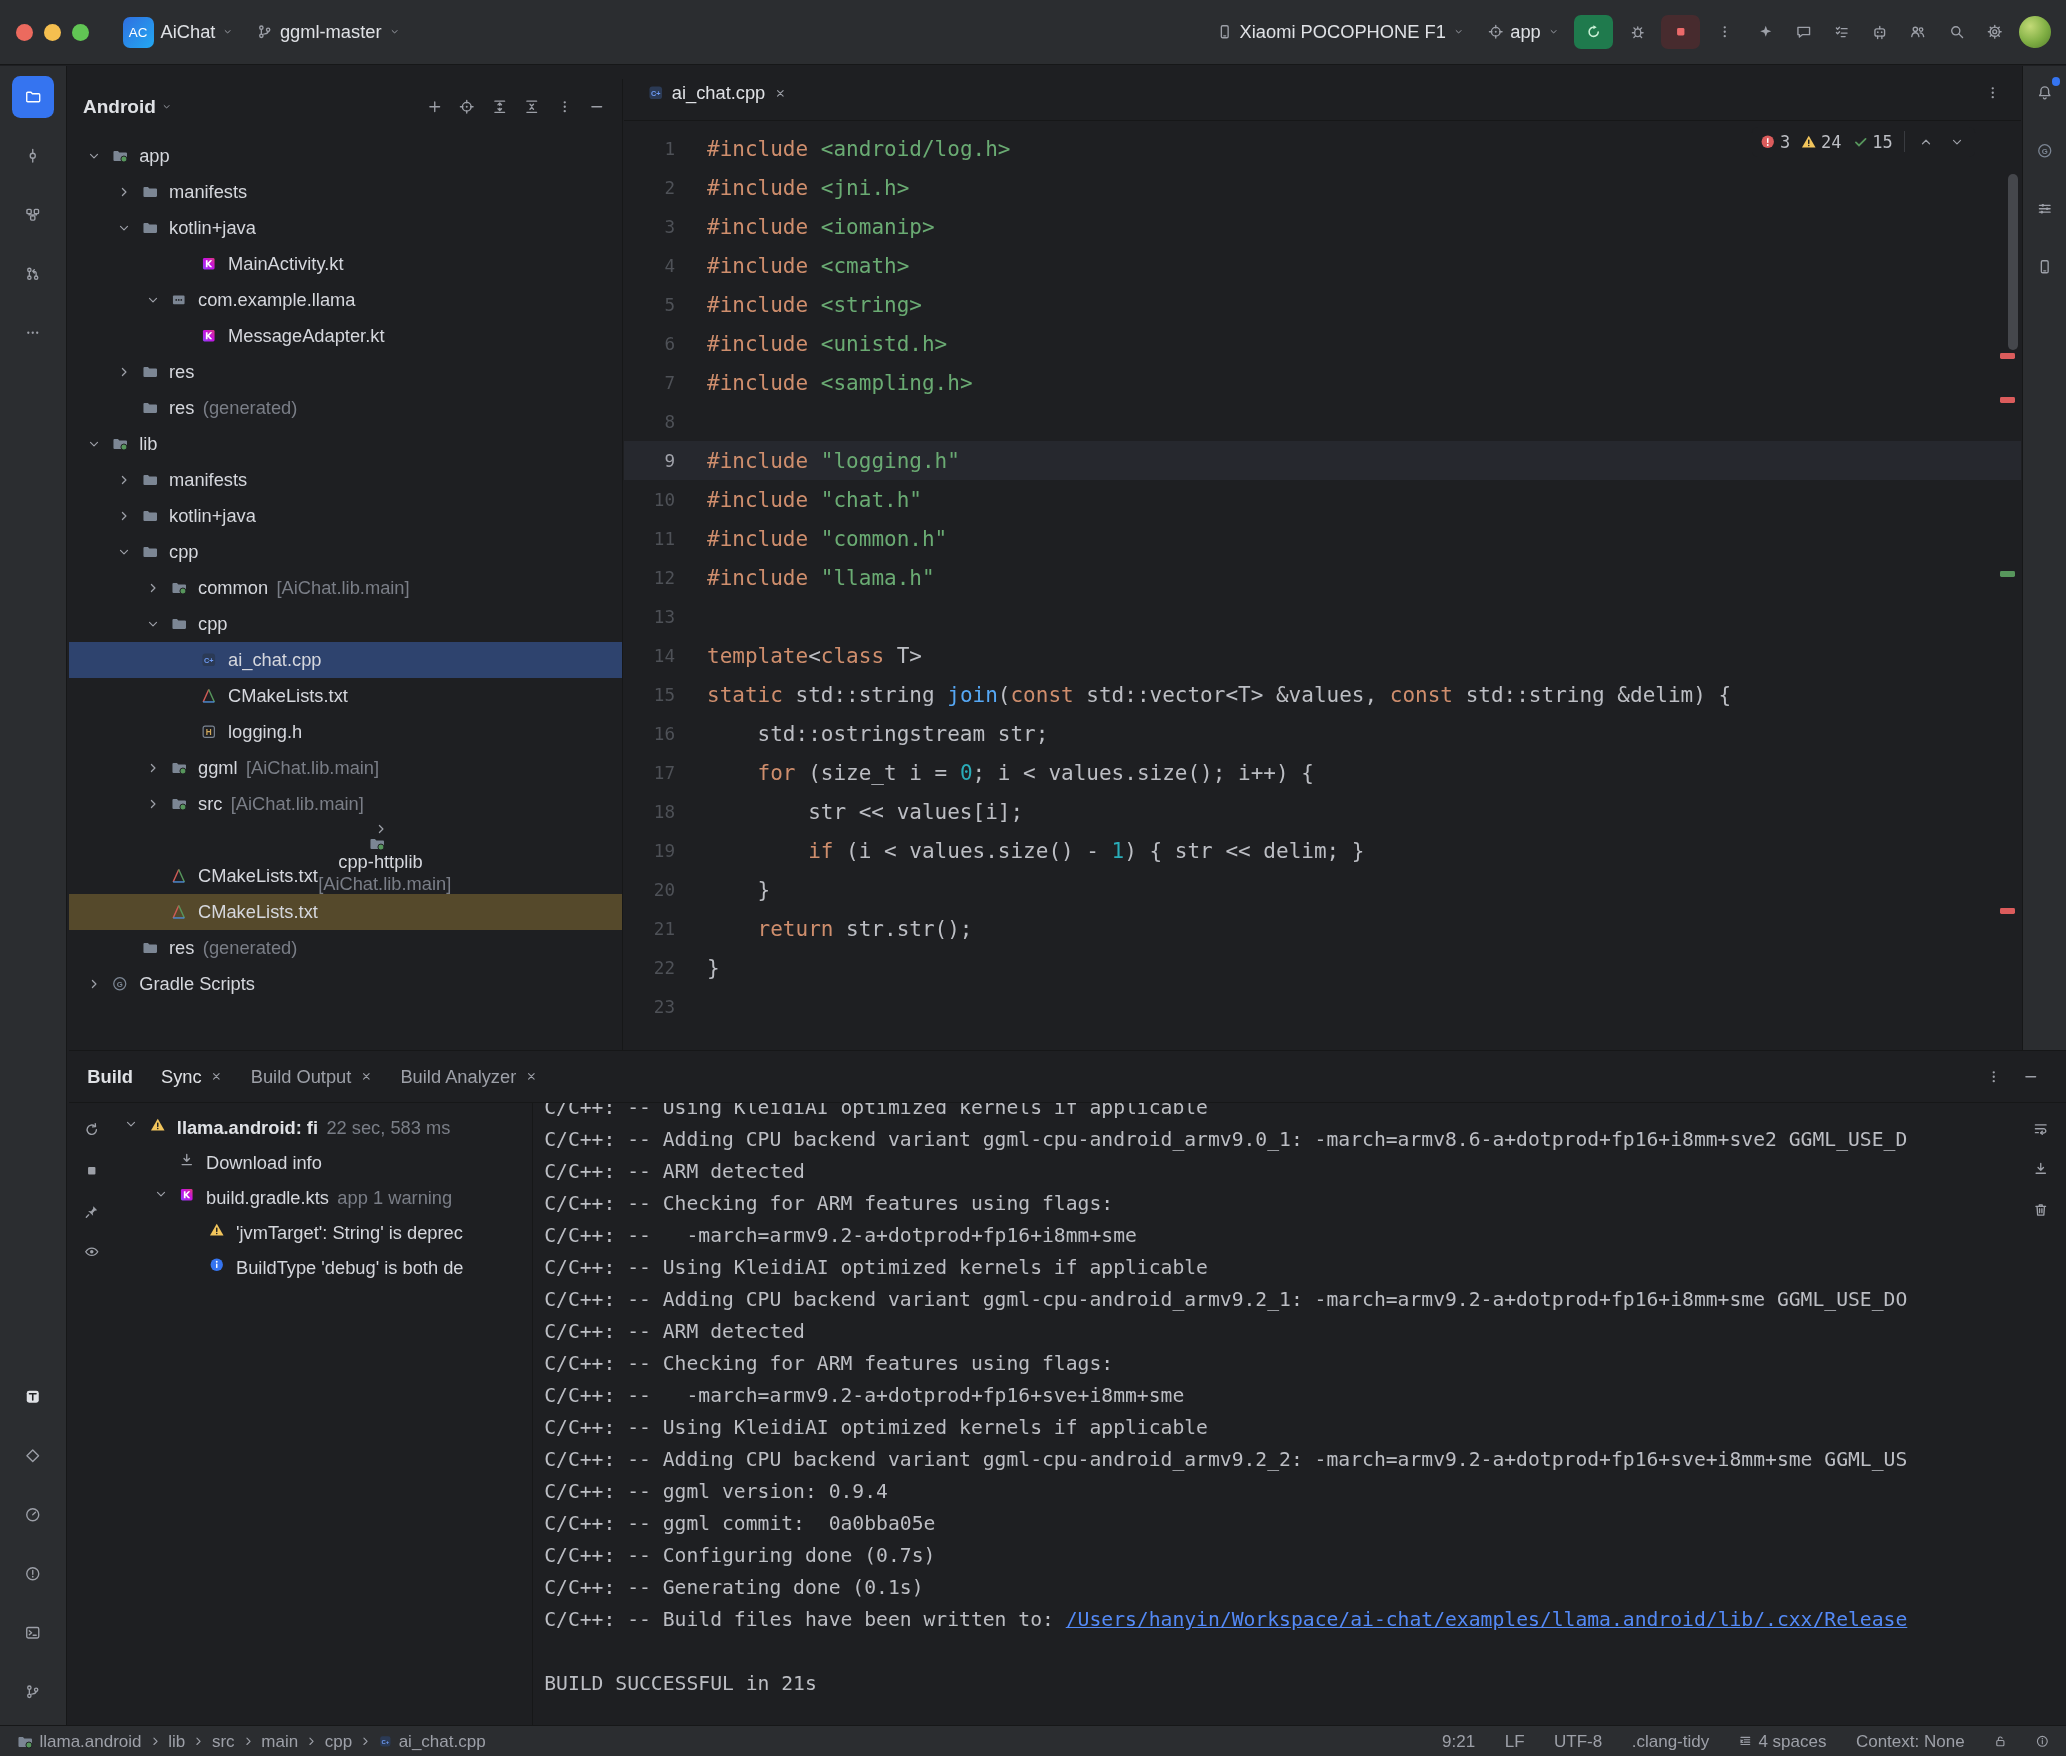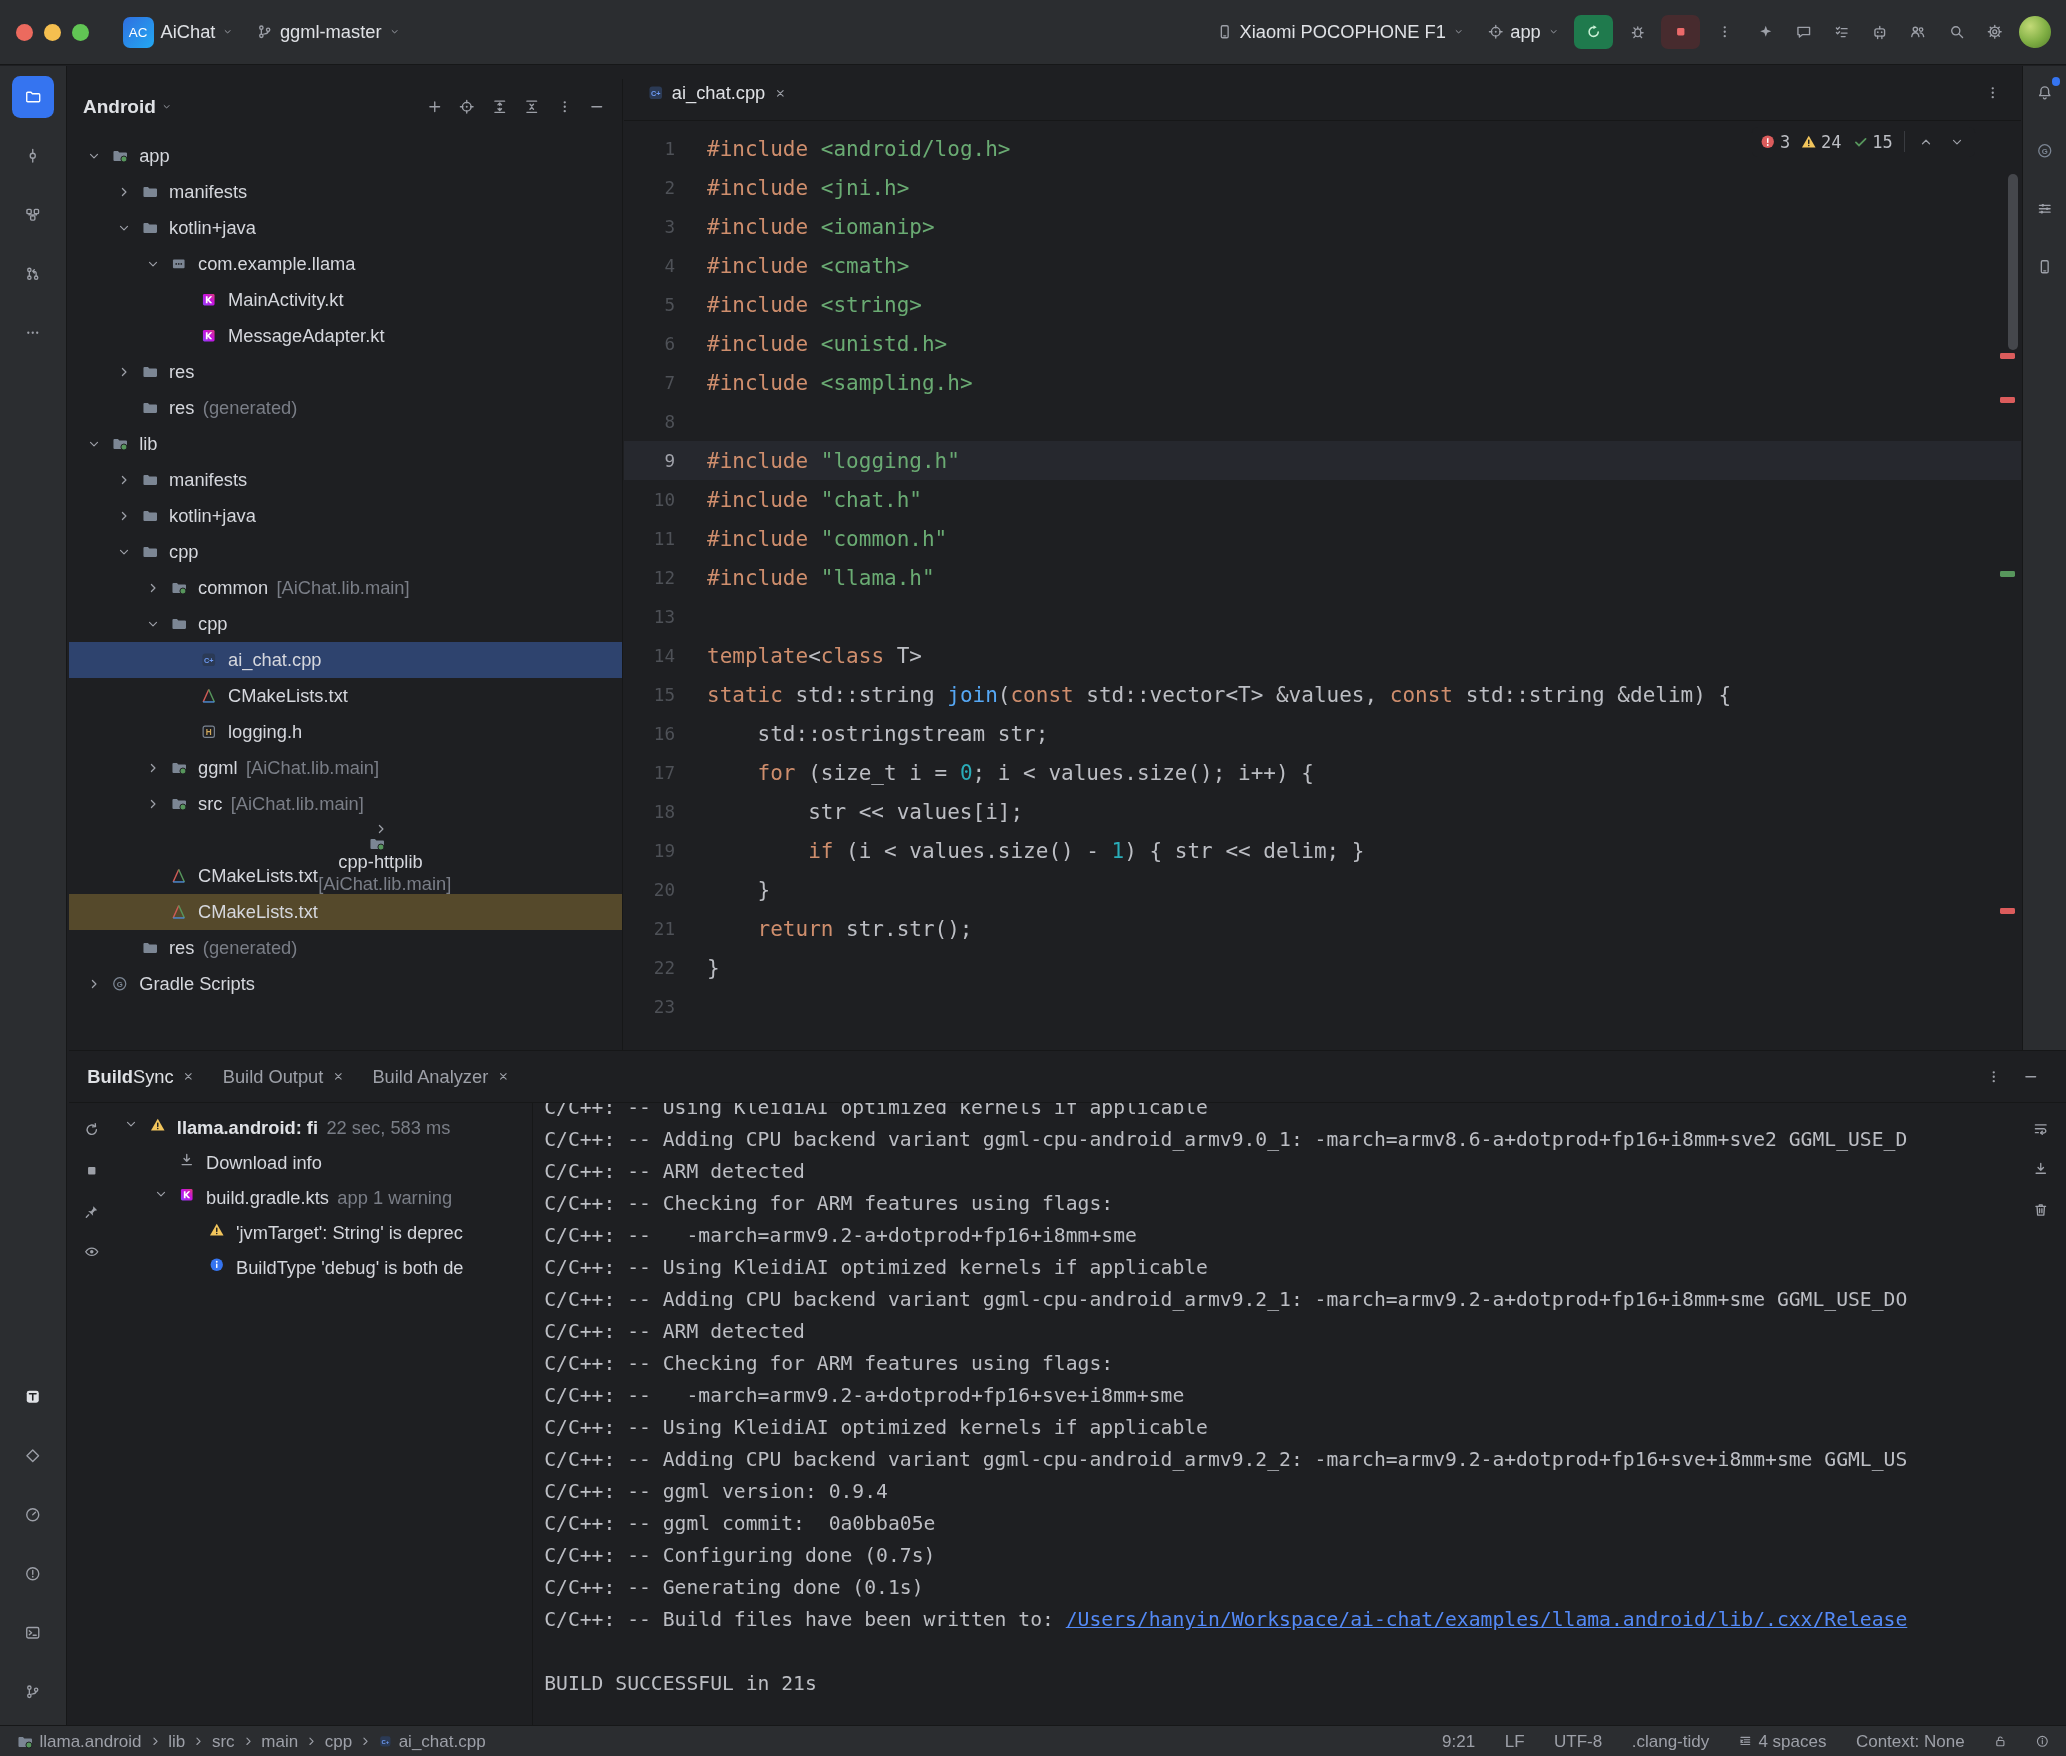--- a/index.html
+++ b/index.html
@@ -74,21 +74,21 @@
   .inspections{position:absolute;top:5.6px;right:46px;display:flex;align-items:center;gap:5.6px;
                font-size:17px;color:#bcbec4;background:#1e1f22;padding:2.8px 5.6px;border-radius:5.6px}
   .insp-item{display:flex;align-items:center;gap:4.2px;padding:0 2.8px}
   .insp-sep{width:1.4px;height:21px;background:#393b40;margin:0 2.8px}
   .vscroll{position:absolute;right:2.8px;top:53px;width:9.8px;height:176px;background:#45474c;border-radius:4.9px}
   .stripe-mark{position:absolute;right:5.6px;width:15.5px;height:5.6px;border-radius:1.4px}
 
   
   .build-panel{position:absolute;left:69px;top:1050px;right:0;bottom:32px;background:#1e1f22;
                border-top:1.4px solid #161718;display:flex;flex-direction:column;overflow:hidden}
-  .build-tabbar{height:52px;flex:none;display:flex;align-items:center;padding:0 18.3px;
+  .build-tabbar{height:52px;flex:none;display:flex;align-items:center;padding:0 18.3px;gap:28px;
                 border-bottom:1.4px solid #161718;font-size:18.3px}
   .bt-title{font-weight:bold;color:#dfe1e5}
   .b-tab{display:flex;align-items:center;gap:8.4px;color:#9da0a8}
   .b-tab.active{color:#dfe1e5}
   .bt-right{margin-left:auto;display:flex;align-items:center;gap:2.8px}
   .build-content{flex:1;display:flex;overflow:hidden}
   .build-left{width:464px;flex:none;border-right:1.4px solid #161718;display:flex;overflow:hidden}
   .mini-col{width:46px;flex:none;display:flex;flex-direction:column;align-items:center;padding-top:11.2px;gap:9.8px}
   .mini-col .icon-btn{width:31px;height:31px}
   .build-tree{flex:1;padding-top:14px;font-size:18.3px;overflow:hidden}
@@ -502,52 +502,52 @@
               <path d="M4 6.2l4 4 4-4" stroke="#9da0a8" stroke-width="1.4" fill="none" stroke-linecap="round" stroke-linejoin="round"></path>
             </svg>
           </span>
           <span class="ticon">
             <svg width="15.5" height="15.5" viewBox="0 0 16 16" fill="none" xmlns="http://www.w3.org/2000/svg">
               <path d="M1.5 4.2c0-.6.4-1 1-1h3.6l1.5 1.5h6.9c.6 0 1 .4 1 1v6.6c0 .6-.4 1-1 1h-12c-.6 0-1-.4-1-1z" fill="#7c8694"></path>
             </svg>
           </span>
           <span class="tlabel">kotlin+java</span>
         </div>
-        <div class="tree-row" style="padding-left: 70px;">
-          <span class="tchev">
-            <svg width="14" height="14" viewBox="0 0 16 16" fill="none" xmlns="http://www.w3.org/2000/svg">
-              <path d="M4 6.2l4 4 4-4" stroke="#9da0a8" stroke-width="1.4" fill="none" stroke-linecap="round" stroke-linejoin="round"></path>
-            </svg>
-          </span>
-          <span class="ticon">
-            <svg width="15.5" height="15.5" viewBox="0 0 16 16" fill="none" xmlns="http://www.w3.org/2000/svg">
-              <rect x="2" y="3.6" width="12" height="9" rx="1" fill="#7c8694"></rect>
-              <circle cx="5.4" cy="8.2" r=".9" fill="#1e1f22"></circle>
-              <circle cx="8" cy="8.2" r=".9" fill="#1e1f22"></circle>
-              <circle cx="10.6" cy="8.2" r=".9" fill="#1e1f22"></circle>
-            </svg>
-          </span>
-          <span class="tlabel">com.example.llama</span>
-        </div>
         <div class="tree-row" style="padding-left: 100px;">
           <span class="tchev"></span>
           <span class="ticon">
             <svg width="15.5" height="15.5" viewBox="0 0 16 16" fill="none" xmlns="http://www.w3.org/2000/svg">
               <defs>
                 <linearGradient id="kgr" x1="16" y1="0" x2="0" y2="16" gradientUnits="userSpaceOnUse">
                   <stop stop-color="#E44857"></stop>
                   <stop offset=".47" stop-color="#C711E1"></stop>
                   <stop offset="1" stop-color="#7F52FF"></stop>
                 </linearGradient>
               </defs>
               <rect x="2" y="2" width="12" height="12" rx="1.5" fill="url(#kgr)"></rect>
               <path d="M5 4.5h1.8v2.8L9.4 4.5h2.2L8.4 8l3.3 3.5H9.4L6.8 8.7v2.8H5z" fill="#fff"></path>
             </svg>
           </span>
           <span class="tlabel">MainActivity.kt</span>
+        </div>
+        <div class="tree-row" style="padding-left: 70px;">
+          <span class="tchev">
+            <svg width="14" height="14" viewBox="0 0 16 16" fill="none" xmlns="http://www.w3.org/2000/svg">
+              <path d="M4 6.2l4 4 4-4" stroke="#9da0a8" stroke-width="1.4" fill="none" stroke-linecap="round" stroke-linejoin="round"></path>
+            </svg>
+          </span>
+          <span class="ticon">
+            <svg width="15.5" height="15.5" viewBox="0 0 16 16" fill="none" xmlns="http://www.w3.org/2000/svg">
+              <rect x="2" y="3.6" width="12" height="9" rx="1" fill="#7c8694"></rect>
+              <circle cx="5.4" cy="8.2" r=".9" fill="#1e1f22"></circle>
+              <circle cx="8" cy="8.2" r=".9" fill="#1e1f22"></circle>
+              <circle cx="10.6" cy="8.2" r=".9" fill="#1e1f22"></circle>
+            </svg>
+          </span>
+          <span class="tlabel">com.example.llama</span>
         </div>
         <div class="tree-row" style="padding-left: 100px;">
           <span class="tchev"></span>
           <span class="ticon">
             <svg width="15.5" height="15.5" viewBox="0 0 16 16" fill="none" xmlns="http://www.w3.org/2000/svg">
               <defs>
                 <linearGradient id="kgr" x1="16" y1="0" x2="0" y2="16" gradientUnits="userSpaceOnUse">
                   <stop stop-color="#E44857"></stop>
                   <stop offset=".47" stop-color="#C711E1"></stop>
                   <stop offset="1" stop-color="#7F52FF"></stop>

